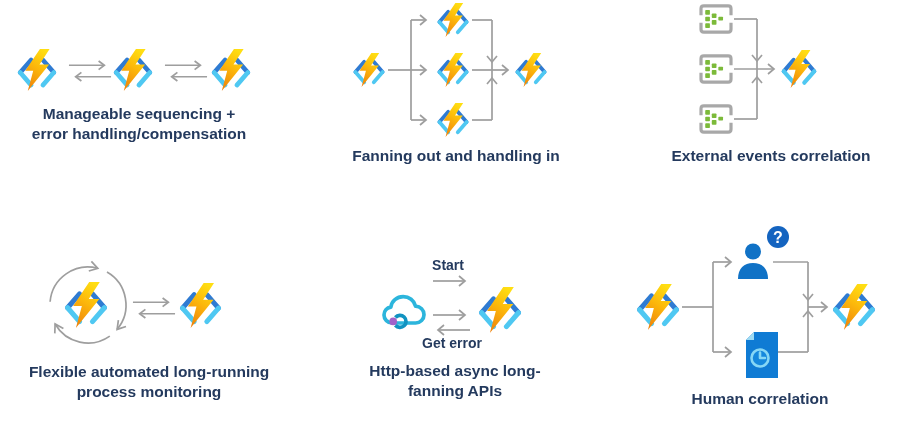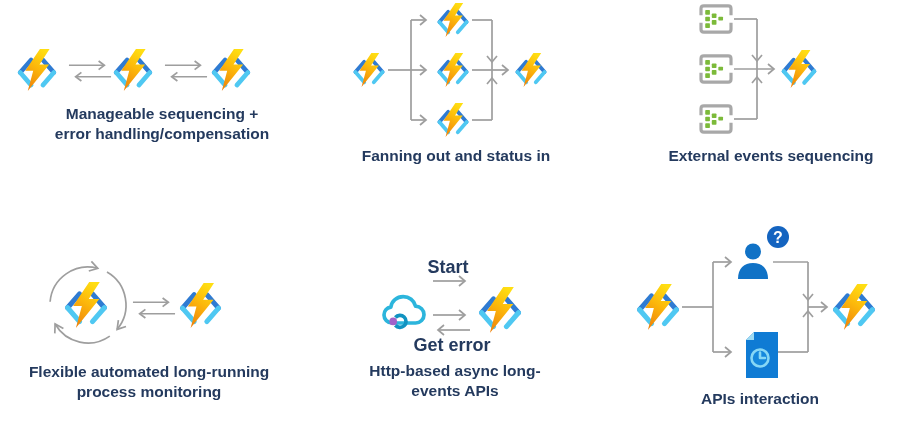--- a/index.html
+++ b/index.html
@@ -8,21 +8,21 @@
     font-family:"Liberation Sans", sans-serif;overflow:hidden;
   }
   .panel{display:contents;}
   .diagram{position:absolute;}
   .caption{
     position:absolute;text-align:center;color:#243A5E;font-weight:700;
     font-size:15.5px;line-height:1.28;white-space:pre-line;
   }
   .small-label{
     position:absolute;text-align:center;color:#243A5E;font-weight:700;
-    font-size:18px;line-height:1.1;
+    font-size:14px;line-height:1.1;
   }
   .connector{stroke:#9E9E9E;stroke-width:1.7;fill:none;}
   .chev{stroke:#9E9E9E;stroke-width:1.7;fill:none;stroke-linejoin:miter;}
   .badge-q{fill:#ffffff;font-family:"Liberation Sans",sans-serif;font-size:16px;font-weight:700;text-anchor:middle;}
   .defs-hidden{position:absolute;width:0;height:0;overflow:hidden;}
 </style>
 </head>
 <body>
 
 <div class="stage">
@@ -86,21 +86,21 @@
 
   
   <div class="panel">
     <svg class="diagram" style="left:0px;top:40px;" width="270" height="60" viewBox="0 0 270 60">
       <use href="#icon-fn" x="16" y="7" width="42" height="46"></use>
       <use href="#icon-dbl" x="68" y="18" width="44" height="26"></use>
       <use href="#icon-fn" x="112" y="7" width="42" height="46"></use>
       <use href="#icon-dbl" x="164" y="18" width="44" height="26"></use>
       <use href="#icon-fn" x="210" y="7" width="42" height="46"></use>
     </svg>
-    <div class="caption" style="left:0px;top:104px;width:278px;padding-left:23px;">Manageable sequencing +
+    <div class="caption" style="left:0px;top:104px;width:278px;">Manageable sequencing +
 error handling/compensation</div>
   </div>
 
   
   <div class="panel">
     <svg class="diagram" style="left:340px;top:0px;" width="256" height="142" viewBox="0 0 256 142">
       <g>
         <path class="connector" d="M48,70 H71"></path>
         <path class="connector" d="M71,20 V120"></path>
         <path class="connector" d="M71,20 H85"></path>
@@ -117,41 +117,41 @@
         <path class="chev" d="M147,84 L152,78 L157,84"></path>
         <path class="connector" d="M152,70 H167"></path>
         <path class="chev" d="M162,65 L168,70 L162,75"></path>
       </g>
       <use href="#icon-fn" x="10" y="53" width="38" height="34"></use>
       <use href="#icon-fn" x="94" y="3" width="38" height="34"></use>
       <use href="#icon-fn" x="94" y="53" width="38" height="34"></use>
       <use href="#icon-fn" x="94" y="103" width="38" height="34"></use>
       <use href="#icon-fn" x="172" y="53" width="38" height="34"></use>
     </svg>
-    <div class="caption" style="left:330px;top:146px;width:252px;">Fanning out and status in</div>
+    <div class="caption" style="left:330px;top:146px;width:252px;">Fanning out and handling in</div>
   </div>
 
   
   <div class="panel">
     <svg class="diagram" style="left:680px;top:0px;" width="220" height="142" viewBox="0 0 220 142">
       <g>
         <path class="connector" d="M54,19 H77"></path>
         <path class="connector" d="M54,119 H77"></path>
         <path class="connector" d="M77,19 V119"></path>
         <path class="connector" d="M54,69 H93"></path>
         <path class="chev" d="M72,55 L77,61 L82,55"></path>
         <path class="chev" d="M72,83 L77,77 L82,83"></path>
         <path class="chev" d="M88,64 L94,69 L88,74"></path>
       </g>
       <use href="#icon-event" x="18" y="4" width="36" height="30"></use>
       <use href="#icon-event" x="18" y="54" width="36" height="30"></use>
       <use href="#icon-event" x="18" y="104" width="36" height="30"></use>
       <use href="#icon-fn" x="99" y="50" width="40" height="38"></use>
     </svg>
-    <div class="caption" style="left:652px;top:146px;width:238px;">External events sequencing</div>
+    <div class="caption" style="left:652px;top:146px;width:238px;">External events correlation</div>
   </div>
 
   
   <div class="panel">
     <svg class="diagram" style="left:18px;top:243px;" width="212" height="112" viewBox="0 0 212 112">
       <g>
         <path class="connector" d="M32.1,58.7 A38,38 0 0 1 79.8,25.3"></path>
         <path class="chev" d="M70.8,28.0 L79.8,25.3 L73.4,18.4"></path>
         <path class="connector" d="M89,29.1 A38,38 0 0 1 99.1,86.4"></path>
         <path class="chev" d="M100.4,77.1 L99.1,86.4 L108.0,83.5"></path>
@@ -176,21 +176,21 @@
         <path class="chev" d="M99,65 L105,70 L99,75"></path>
         <path class="connector" d="M79,85 H110"></path>
         <path class="chev" d="M84,80 L78,85 L84,90"></path>
       </g>
       <use href="#icon-cloud" x="20" y="44" width="48" height="44"></use>
       <use href="#icon-fn" x="116" y="42" width="48" height="46"></use>
     </svg>
     <div class="small-label" style="left:402px;top:258px;width:92px;">Start</div>
     <div class="small-label" style="left:394px;top:336px;width:116px;">Get error</div>
     <div class="caption" style="left:348px;top:361px;width:214px;">Http-based async long-
-events APIs</div>
+fanning APIs</div>
   </div>
 
   
   <div class="panel">
     <svg class="diagram" style="left:620px;top:213px;" width="280" height="174" viewBox="0 0 280 174">
       <g>
         <path class="connector" d="M62,94 H93"></path>
         <path class="connector" d="M93,49 V139"></path>
         <path class="connector" d="M93,49 H110"></path>
         <path class="chev" d="M105,44 L111,49 L105,54"></path>
@@ -206,16 +206,16 @@
       </g>
       <use href="#icon-fn" x="14" y="71" width="48" height="46"></use>
       <use href="#icon-person" x="117" y="29" width="32" height="38"></use>
       <g>
         <circle cx="158" cy="24" r="11" fill="#1464C0"></circle>
         <text class="badge-q" x="158" y="30">?</text>
       </g>
       <use href="#icon-doc" x="126" y="119" width="32" height="46"></use>
       <use href="#icon-fn" x="210" y="71" width="48" height="46"></use>
     </svg>
-    <div class="caption" style="left:640px;top:389px;width:240px;">APIs interaction</div>
+    <div class="caption" style="left:640px;top:389px;width:240px;">Human correlation</div>
   </div>
 
 </div>
 
 </body></html>

